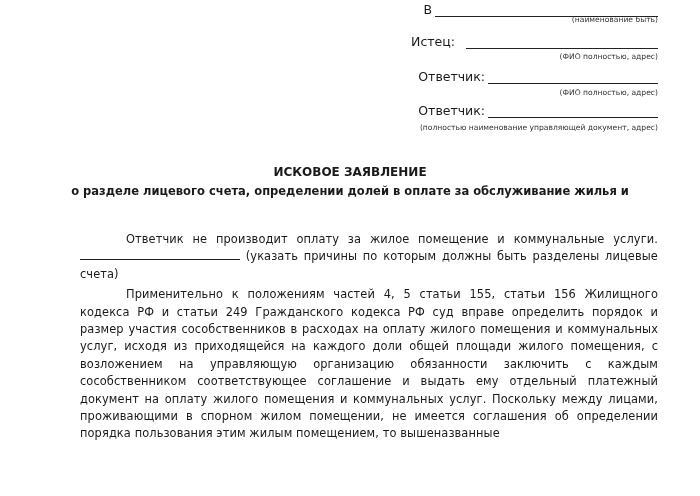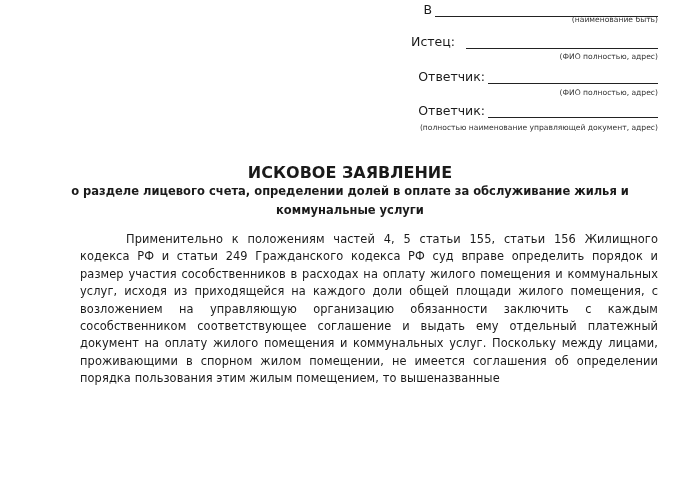--- a/index.html
+++ b/index.html
@@ -9,21 +9,21 @@
     font-family: "DejaVu Sans", sans-serif;
     position: relative;
   }
   .header-block { position: absolute; left: 400px; top: 0; width: 258px; }
   .hrow { position: absolute; display: flex; align-items: flex-end; right: 0; }
   .hlabel { font-size: 12.5px; line-height: 14px; white-space: nowrap; padding-right: 3px; }
   .hline { border-bottom: 1px solid #222; height: 12px; }
   .hcap { position: absolute; right: 0; font-size: 7.6px; line-height: 9px; color: #333; white-space: nowrap; }
 
   .title-block { position: absolute; left: 0; width: 700px; top: 163px; text-align: center; font-weight: bold; }
-  .title-main { font-size: 16px; line-height: 19px; }
+  .title-main { font-size: 12px; line-height: 19px; }
   .title-sub { font-size: 11.5px; line-height: 19px; }
 
   .body-text { position: absolute; left: 80px; width: 578px; top: 231px; font-size: 11.4px; line-height: 17.4px; letter-spacing: 0.1px; }
   .para { margin: 0 0 3px 0; text-align: justify; }
   .indent { text-indent: 46px; }
   .blank { display: inline-block; border-bottom: 1px solid #222; height: 11px; vertical-align: baseline; }
 </style>
 </head>
 <body>
 
@@ -49,20 +49,24 @@
   <div class="hrow" style="top:104px;">
     <span class="hlabel">Ответчик:</span>
     <span class="hline" style="width:170px;"></span>
   </div>
   <div class="hcap" style="top:123px;">(полностью наименование управляющей документ, адрес)</div>
 </div>
 
 <div class="title-block">
   <div class="title-main">ИСКОВОЕ ЗАЯВЛЕНИЕ</div>
   <div class="title-sub">о разделе лицевого счета, определении долей в оплате за обслуживание жилья и</div>
-  <div class="title-sub">коммунальные услуги</div>
 </div>
 
 <div class="body-text">
+  <p class="para indent">
+    <span>Ответчик не производит оплату за жилое помещение и коммунальные услуги.</span>
+    <span class="blank" style="width:160px;"></span>
+    <span>(указать причины по которым должны быть разделены лицевые счета)</span>
+  </p>
   <p class="para indent">
     <span>Применительно к положениям частей 4, 5 статьи 155, статьи 156 Жилищного кодекса РФ и статьи 249 Гражданского кодекса РФ суд вправе определить порядок и размер участия сособственников в расходах на оплату жилого помещения и коммунальных услуг, исходя из приходящейся на каждого доли общей площади жилого помещения, с возложением на управляющую организацию обязанности заключить с каждым сособственником соответствующее соглашение и выдать ему отдельный платежный документ на оплату жилого помещения и коммунальных услуг. Поскольку между лицами, проживающими в спорном жилом помещении, не имеется соглашения об определении порядка пользования этим жилым помещением, то вышеназванные</span>
   </p>
 </div>
 
 </body></html>

